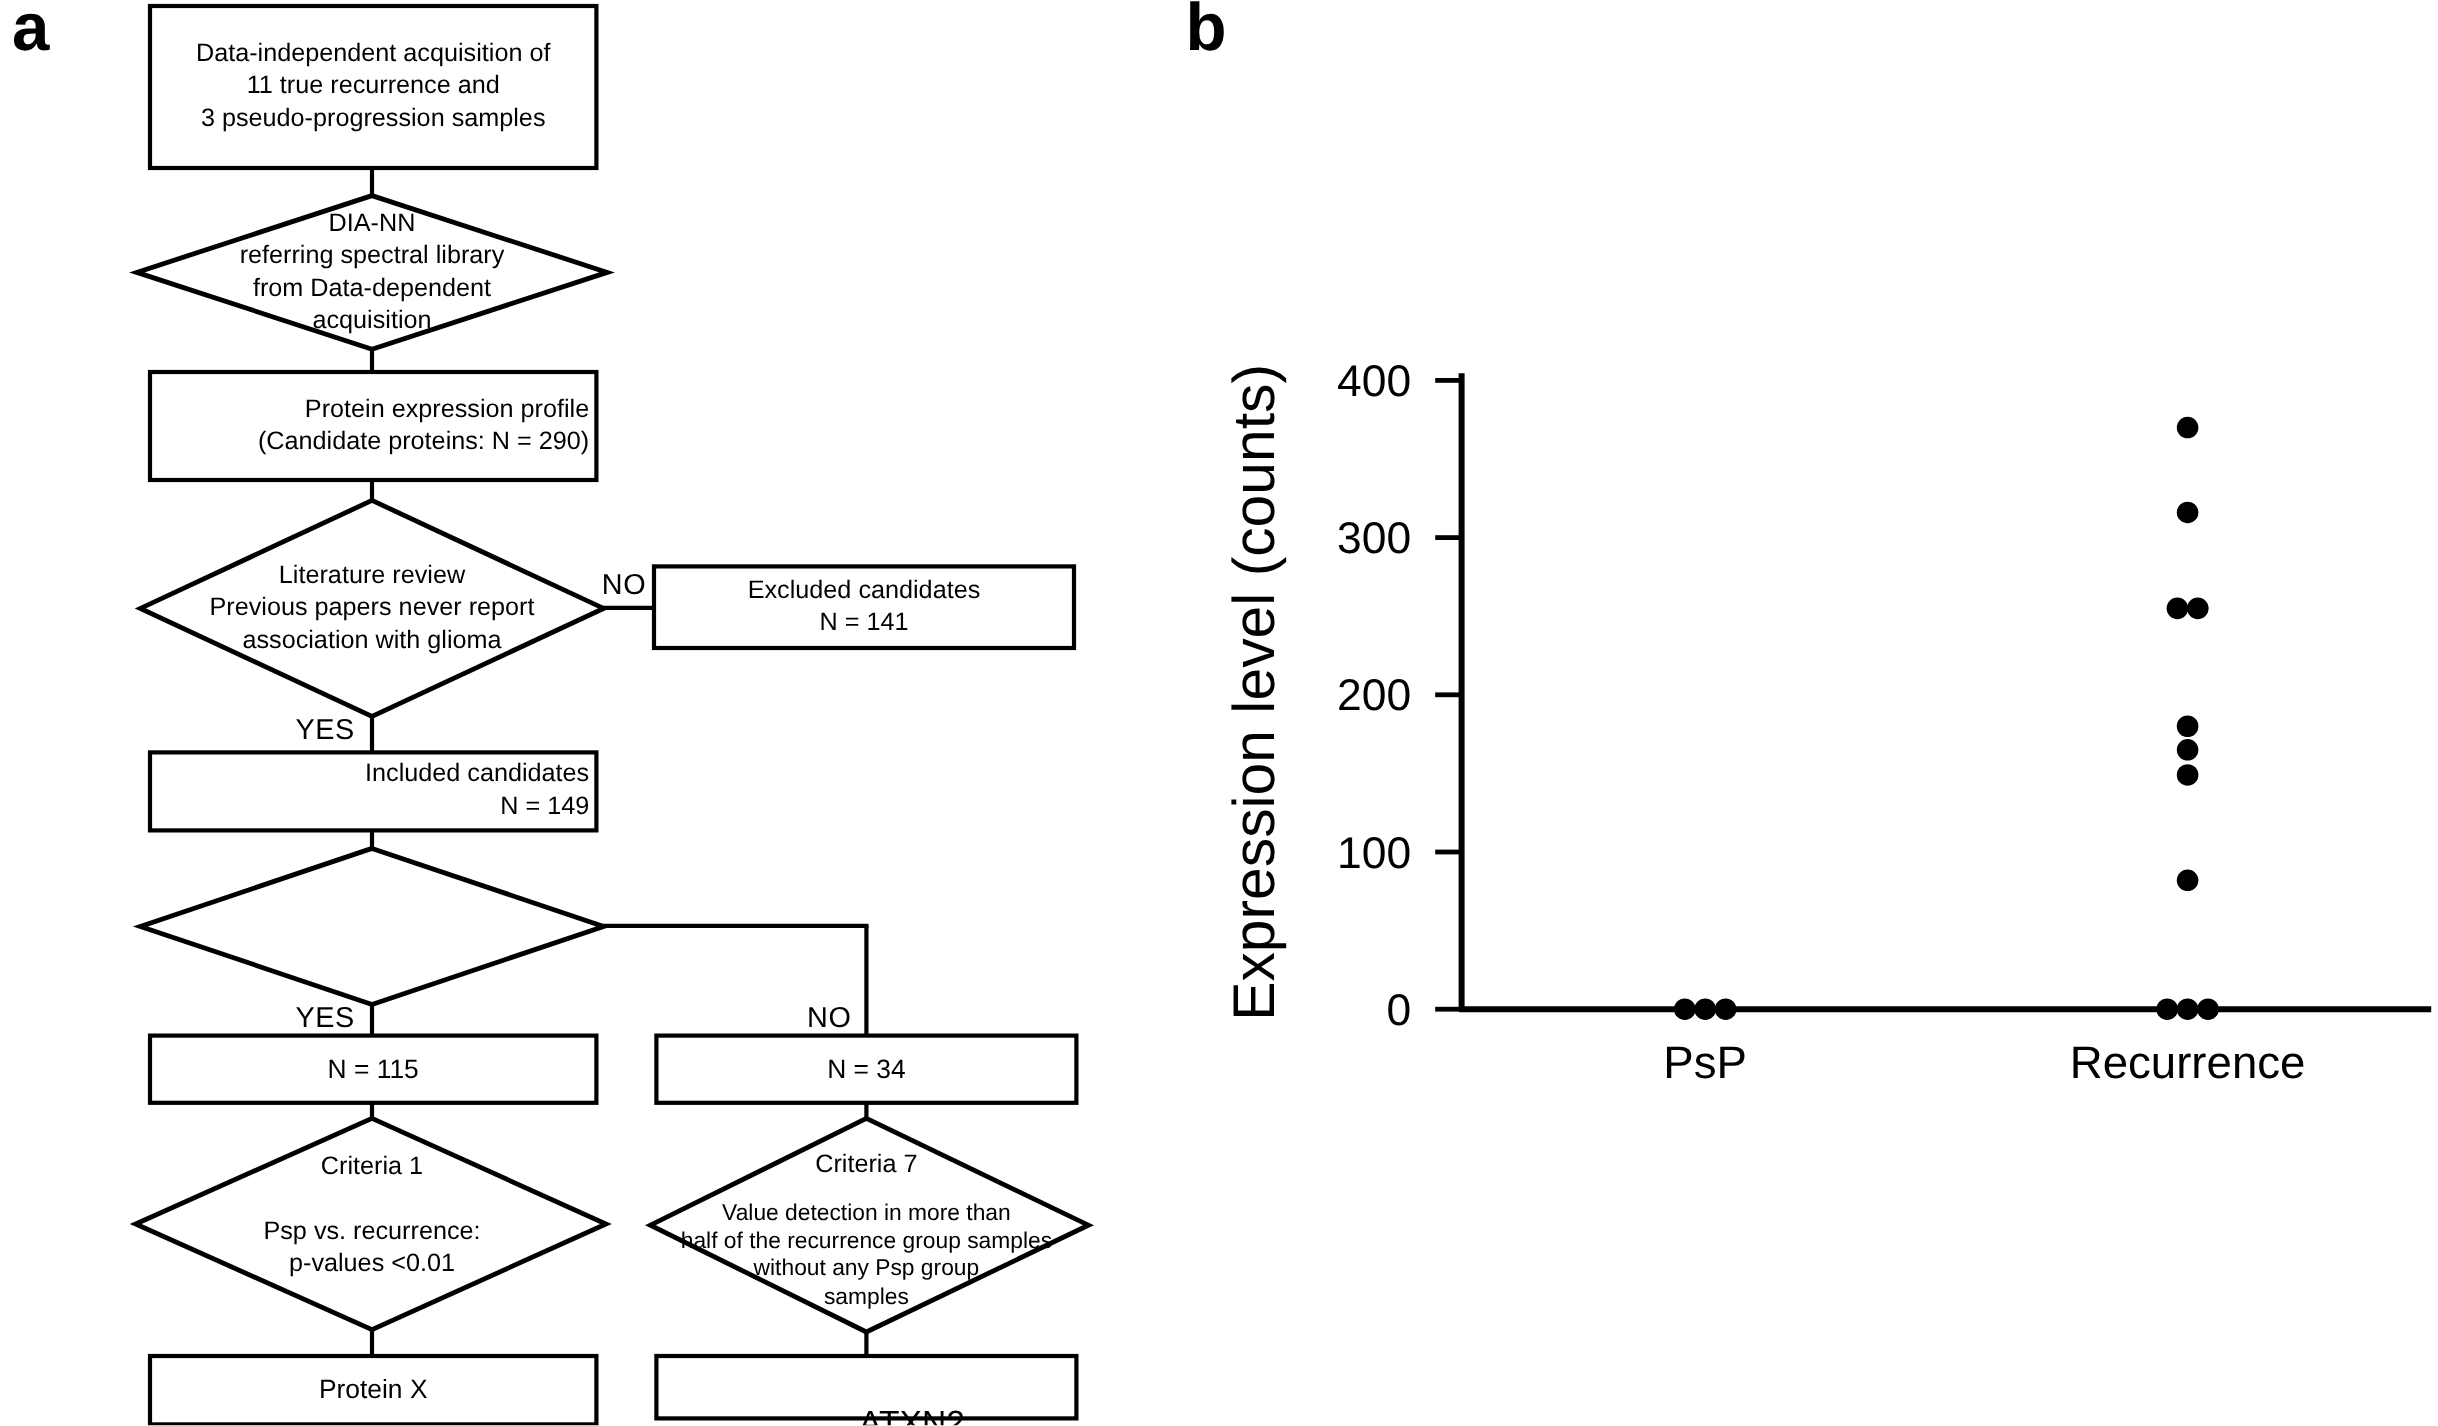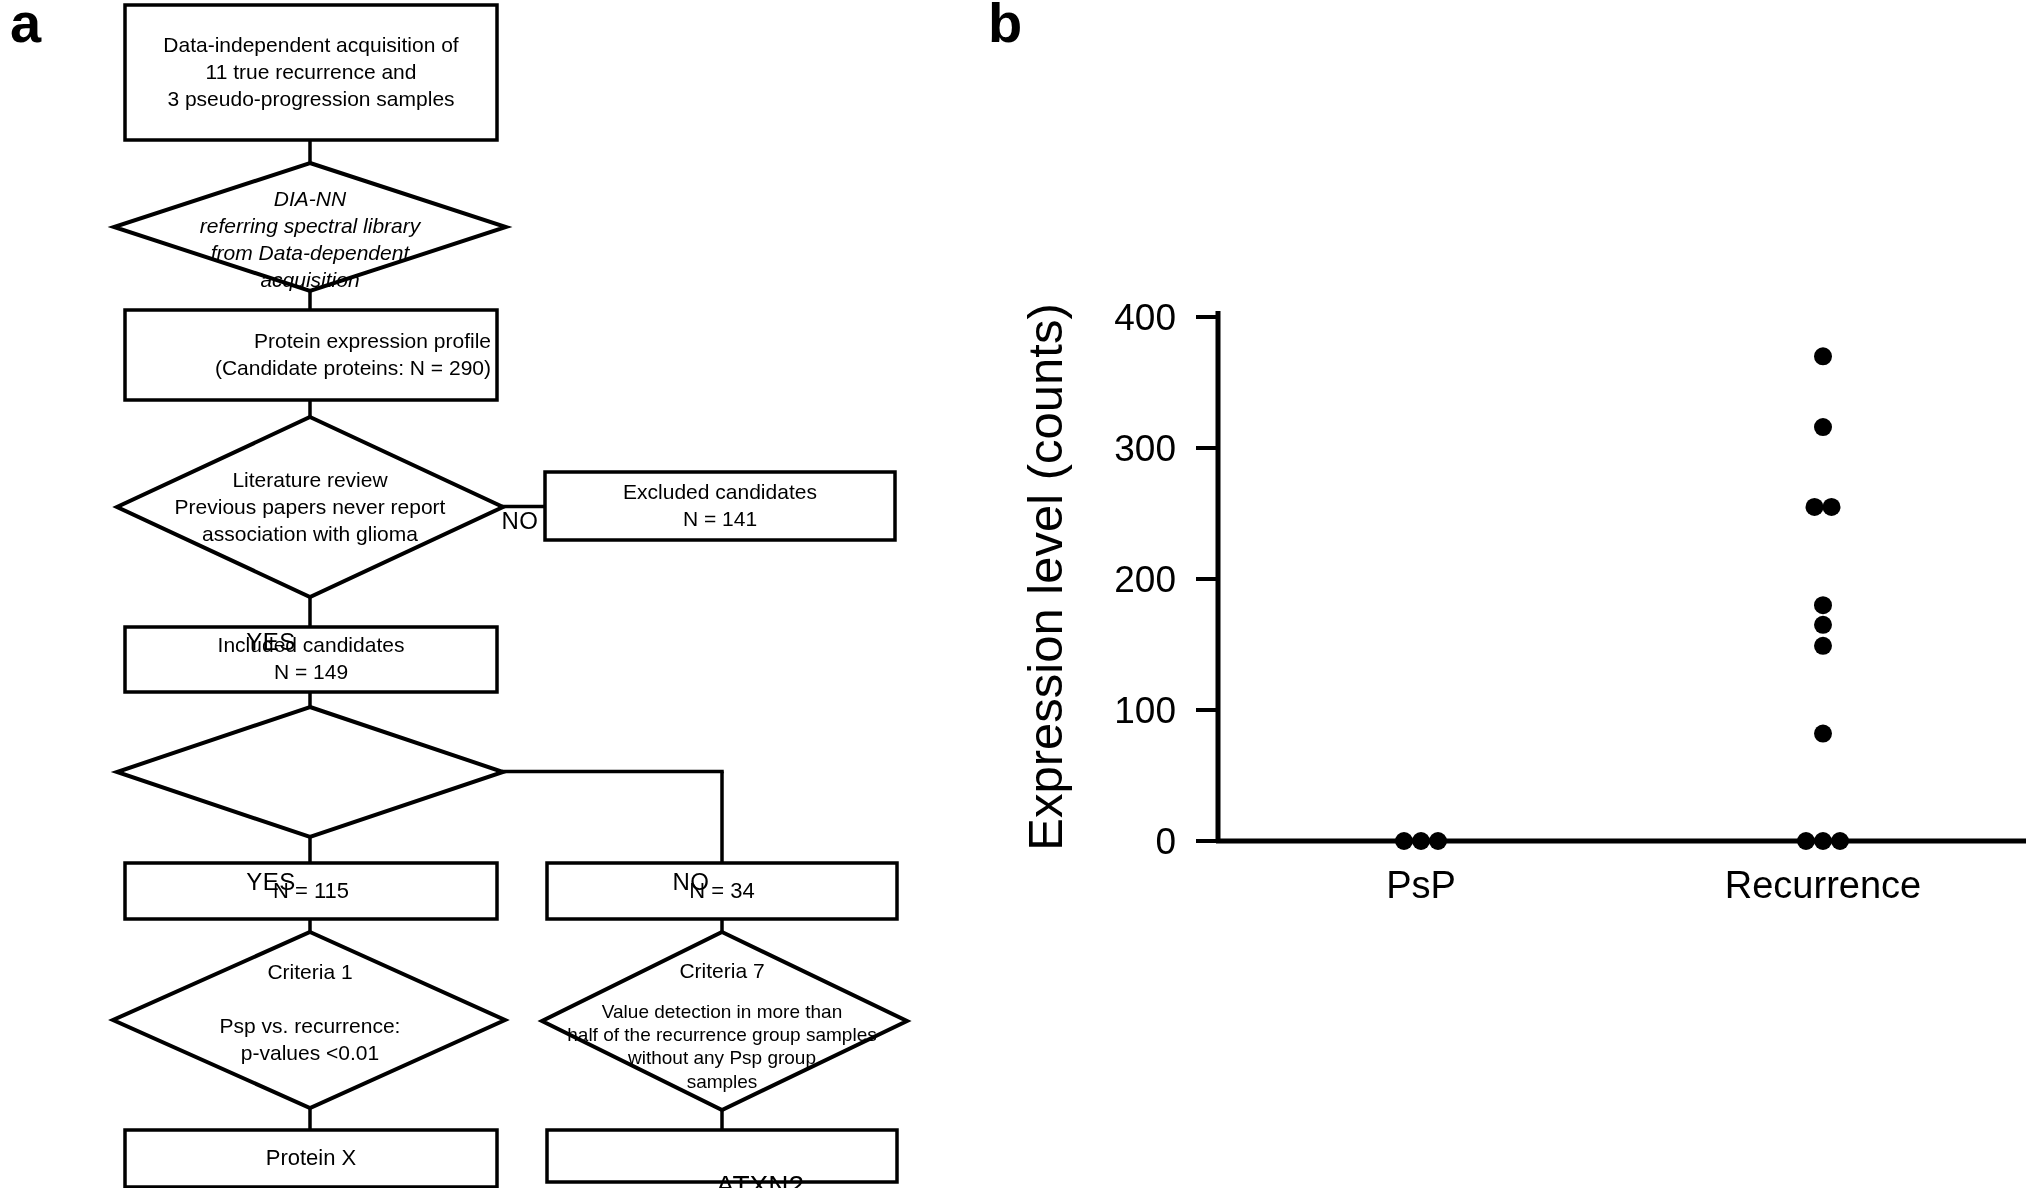--- a/index.html
+++ b/index.html
@@ -21,21 +21,20 @@
     line-height:1.28;
     color:#000;
   }
   .branch-label{
     position:absolute;
     transform:translate(-50%,-50%);
     font-size:24px;
     letter-spacing:0.5px;
     color:#000;
     white-space:nowrap;
-    margin-top:33px;
   }
   .panel-letter{
     position:absolute;
     font-size:56px;
     font-weight:600;
     color:#000;
   }
   .small-diamond-text{font-size:19px;line-height:1.22;}
   .underlined{text-decoration:underline;font-size:28px;}
   .big-box-text{font-size:22px;}
@@ -114,34 +113,34 @@
         <circle cx="1840" cy="841" r="9" fill="#000000"></circle>
       </g>
   </svg>
 
   <div class="panel-letter" style="left:10px;top:-10px;">a</div>
   <div class="panel-letter" style="left:988px;top:-10px;">b</div>
 
   <div class="node-text" style="left:311px;top:72px;width:360px;">Data-independent acquisition of
 11 true recurrence and
 3 pseudo-progression samples</div>
-  <div class="node-text" style="left:310px;top:240px;width:340px;font-style:italic;">DIA-NN
+  <div class="node-text" style="left:310px;top:227px;width:340px;">DIA-NN
 referring spectral library
 from Data-dependent
 acquisition</div>
   <div class="node-text" style="left:311px;top:355px;width:360px;text-align:right;">Protein expression profile
 (Candidate proteins: N = 290)</div>
   <div class="node-text" style="left:310px;top:507px;width:380px;">Literature review
 Previous papers never report
 association with glioma</div>
   <div class="branch-label" style="left:271px;top:609px;">YES</div>
   <div class="branch-label" style="left:520px;top:488px;">NO</div>
   <div class="node-text" style="left:720px;top:506px;width:340px;">Excluded candidates
 N = 141</div>
-  <div class="node-text" style="left:311px;top:659px;width:360px;">Included candidates
+  <div class="node-text" style="left:311px;top:659px;width:360px;text-align:right;">Included candidates
 N = 149</div>
   <div class="branch-label" style="left:271px;top:849px;">YES</div>
   <div class="branch-label" style="left:691px;top:849px;">NO</div>
   <div class="node-text big-box-text" style="left:311px;top:891px;width:300px;">N = 115</div>
   <div class="node-text big-box-text" style="left:722px;top:891px;width:300px;">N = 34</div>
   <div class="node-text" style="left:310px;top:1013px;width:330px;">Criteria 1
 
 Psp vs. recurrence:
 p-values &lt;0.01</div>
   <div class="node-text" style="left:722px;top:971px;width:320px;">Criteria 7</div>

